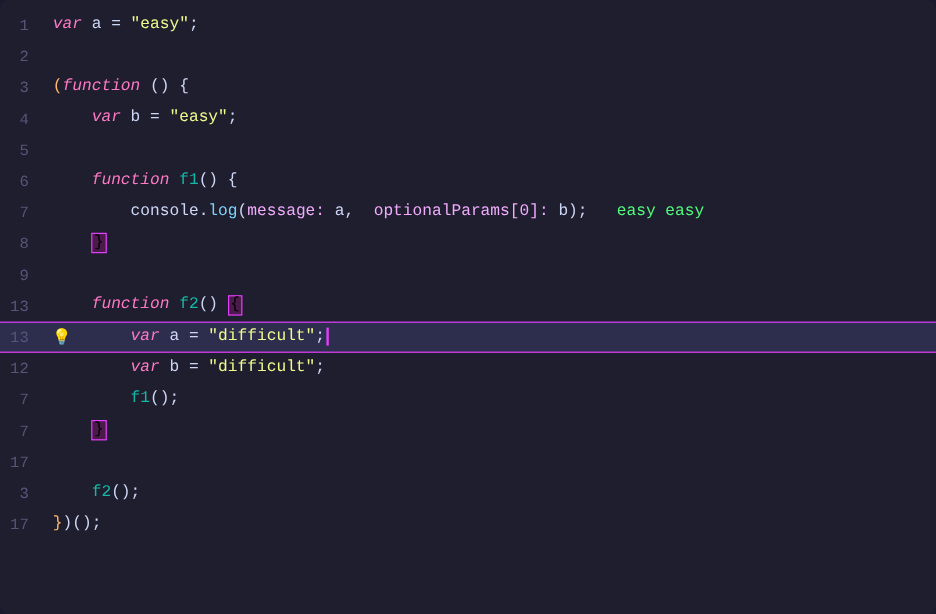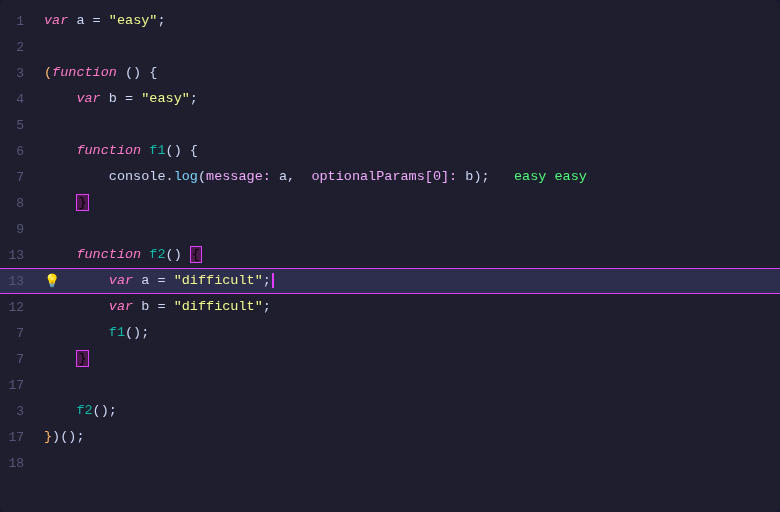--- a/index.html
+++ b/index.html
@@ -155,18 +155,14 @@
   <div class="line">
     <span class="line-number">3</span>
     <span class="line-content"><span class="punc">    </span><span class="fn">f2</span><span class="punc">();</span></span>
   </div>
 
   <div class="line">
     <span class="line-number">17</span>
     <span class="line-content"><span class="iife-brace">}</span><span class="punc">)();</span></span>
   </div>
 
-  <div class="line">
-    <span class="line-number">18</span>
-    <span class="line-content"></span>
-  </div>
 
 </div>
 
 </body></html>

